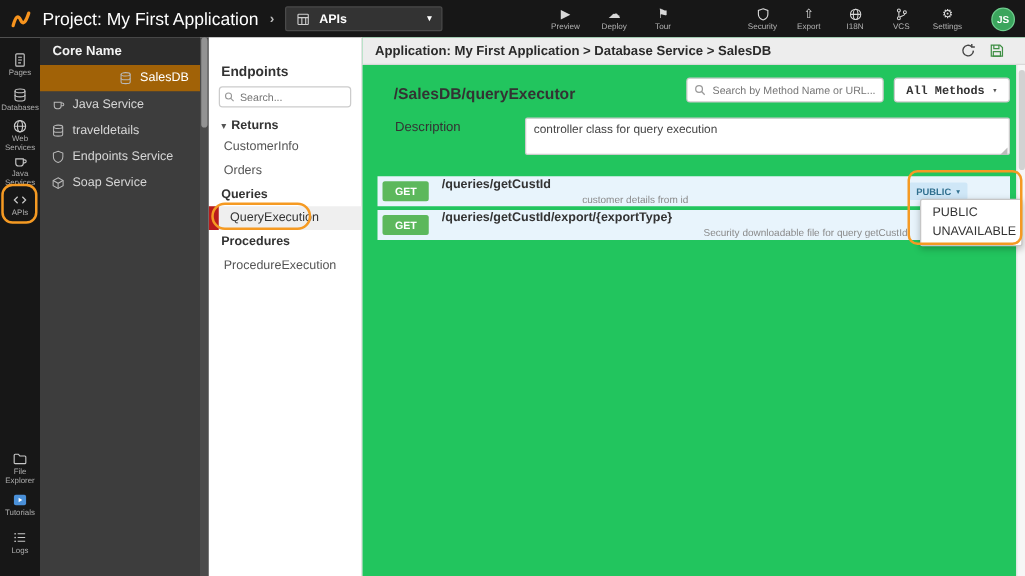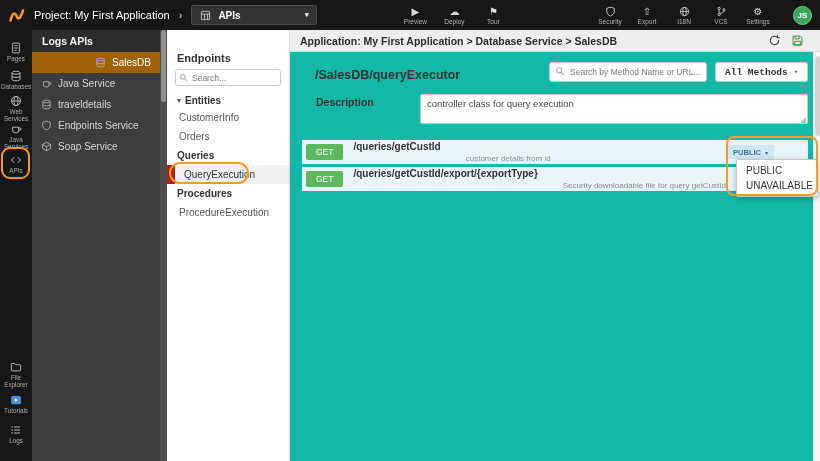--- a/index.html
+++ b/index.html
@@ -4,21 +4,21 @@
 <style>
   * { margin:0; padding:0; box-sizing:border-box; }
   html,body { background:#e8e8e8; }
   body { font-family:"Liberation Sans","DejaVu Sans",sans-serif; }
   #screen { position:relative; width:820px; height:461px; background:#fff; overflow:hidden; }
 
   
   .topbar { height:30px; background:#171717; display:flex; align-items:center; padding:0 8px; }
   .tb-left { display:flex; align-items:center; gap:6px; }
   .logo svg { width:20px; height:20px; display:block; }
-  .project { color:#fff; font-size:11px; }
+  .project { color:#fff; font-size:14px; }
   .chev { color:#bbb; font-size:11px; font-weight:bold; margin:0 3px; }
   .selector { background:#333; border:1px solid #4a4a4a; border-radius:2px; color:#fff;
     height:20px; width:126px; display:flex; align-items:center; gap:7px; padding:0 8px;
     font-size:10px; font-weight:bold; cursor:pointer; }
   .selector .sel-spacer { flex:1; }
   .selector svg { width:11px; height:11px; color:#cfcfcf; }
   .caret { font-size:7px; color:inherit; }
   .tb-center { display:flex; gap:15px; margin-left:86px; }
   .tb-right { display:flex; gap:13px; margin-left:auto; align-items:center; }
   .tb-item { display:flex; flex-direction:column; align-items:center; color:#d8d8d8; min-width:24px; cursor:pointer; }
@@ -63,21 +63,21 @@
   .ep-search svg { position:absolute; left:4px; top:4px; width:9px; height:9px; color:#999; }
   .ep-section { height:19px; display:flex; align-items:center; gap:4px; padding:0 10px;
     font-weight:bold; color:#333; font-size:10px; }
   .ep-section.first { margin-top:6px; height:16px; cursor:pointer; }
   .ep-section .caret { font-size:8px; color:#555; }
   .ep-item { height:19px; display:flex; align-items:center; padding:0 10px 0 12px; color:#555;
     font-size:10px; cursor:pointer; white-space:nowrap; }
   .ep-item.selected { background:#efefef; border-left:8px solid #b91c1c; padding-left:9px; color:#333; }
 
   
-  .main { flex:1; position:relative; display:flex; flex-direction:column; background:#14b8a6; }
+  .main { flex:1; position:relative; display:flex; flex-direction:column; background:#22c55e; }
   .crumb-bar { height:22px; background:#ededed; border-bottom:1px solid #d9d9d9;
     display:flex; align-items:center; padding:0 10px; }
   .crumb-text { font-size:10.5px; font-weight:bold; color:#2b2b2b; }
   .crumb-actions { margin-left:auto; display:flex; gap:10px; align-items:center; padding-right:6px; }
   .crumb-actions .act { cursor:pointer; display:flex; }
   .crumb-actions svg { width:13px; height:13px; }
   .ic-refresh { color:#444; }
   .ic-save { color:#3f8f44; }
 
   .content { flex:1; padding:10px 12px; position:relative; }
@@ -86,31 +86,31 @@
   .search-wrap { margin-left:auto; position:relative; width:158px; }
   .search-wrap input { width:100%; height:20px; font-size:8.5px; padding:0 6px 0 20px;
     border:1px solid #ccc; border-radius:3px; color:#555; outline:none; font-family:inherit; }
   .search-wrap svg { position:absolute; left:6px; top:5px; width:10px; height:10px; color:#999; }
   .methods-btn { margin-left:8px; height:20px; border:1px solid #ccc; border-radius:3px; background:#fff;
     font-size:9.5px; font-weight:bold; color:#333; display:flex; align-items:center; gap:6px;
     padding:0 9px; cursor:pointer; font-family:Liberation Mono, monospace; }
   .methods-btn .caret { font-size:7px; color:#555; }
 
   .desc-row { margin-top:12px; display:flex; align-items:flex-start; }
-  .desc-label { width:118px; font-size:10.5px; font-weight:bold; color:#333; padding-top:2px;padding-left:14px; }
+  .desc-label { width:118px; font-size:10.5px; font-weight:normal; color:#333; padding-top:2px;padding-left:14px; }
   .desc-field { flex:1; position:relative; }
   .desc-field textarea { width:100%; height:30px; border:1px solid #ccc; border-radius:2px;
     font-size:9.5px; color:#444; padding:3px 6px; resize:none; outline:none; font-family:inherit; }
   .resize-corner { position:absolute; right:2px; bottom:5px; width:0; height:0;
     border-left:6px solid transparent; border-bottom:6px solid #bbb; }
 
   .ep-rows { margin-top:12px; }
   .api-row { height:24px; background:#e8f4fc; display:flex; align-items:center;
     margin-bottom:3px; padding:0 4px; cursor:pointer; }
-  .method-pill { background:#5cb85c; color:#fff; font-size:8.5px; font-weight:normal;
+  .method-pill { background:#5cb85c; color:#fff; font-size:8.5px; font-weight:bold;
     padding:3px 10px; border-radius:2px; flex:none; }
   .row-text { margin-left:10px; display:flex; flex-direction:row; line-height:1.1; overflow:hidden; }
   .row-path { font-size:10px; font-weight:bold; color:#333; white-space:nowrap; }
   .row-sub { font-size:8px; color:#8a8a8a; margin-top:14px; white-space:nowrap;padding-left:25px; }
   .vis-badge { margin-left:auto; margin-right:30px; background:#cfe7f7; color:#31708f;
     font-size:7.5px; font-weight:bold; padding:2.5px 6px; border-radius:2px;
     display:flex; align-items:center; gap:4px; cursor:pointer; flex:none; }
   .vis-badge .caret { font-size:6px; }
 
   .vis-menu { position:absolute; left:736px; top:159px; width:82px; background:#fff;
@@ -267,21 +267,21 @@
               <circle cx="2.8" cy="4" r="0.9" fill="currentColor" stroke="none"></circle>
               <circle cx="2.8" cy="8" r="0.9" fill="currentColor" stroke="none"></circle>
               <circle cx="2.8" cy="12" r="0.9" fill="currentColor" stroke="none"></circle>
             </svg>
           <span class="rail-label">Logs</span>
         </div>
       </div>
     </nav>
 
     <aside class="services">
-      <div class="svc-header">Logs APIs</div>
+      <div class="svc-header">Core Name</div>
       <div class="svc-item selected">
         <svg viewBox="0 0 16 16" fill="none" stroke="currentColor" stroke-width="1.2">
             <ellipse cx="8" cy="3.6" rx="5.3" ry="2"></ellipse>
             <path d="M2.7 3.6v8.8c0 1.1 2.4 2 5.3 2s5.3-.9 5.3-2V3.6"></path>
             <path d="M2.7 8c0 1.1 2.4 2 5.3 2s5.3-.9 5.3-2"></path>
           </svg>
         <span>SalesDB</span>
       </div>
       <div class="svc-item">
         <svg viewBox="0 0 16 16" fill="none" stroke="currentColor" stroke-width="1.2">
@@ -321,21 +321,21 @@
       <div class="ep-title">Endpoints</div>
       <div class="ep-search">
         <svg viewBox="0 0 16 16" fill="none" stroke="currentColor" stroke-width="1.6">
             <circle cx="6.8" cy="6.8" r="4.3"></circle>
             <path d="M10 10l4 4"></path>
           </svg>
         <input placeholder="Search..." style="">
       </div>
       <div class="ep-section first">
         <span class="caret">▾</span>
-        <span>Entities</span>
+        <span>Returns</span>
       </div>
       <div class="ep-item">CustomerInfo</div>
       <div class="ep-item">Orders</div>
       <div class="ep-section">Queries</div>
       <div class="ep-item selected">QueryExecution</div>
       <div class="ep-section">Procedures</div>
       <div class="ep-item">ProcedureExecution</div>
     </aside>
 
     <main class="main">

